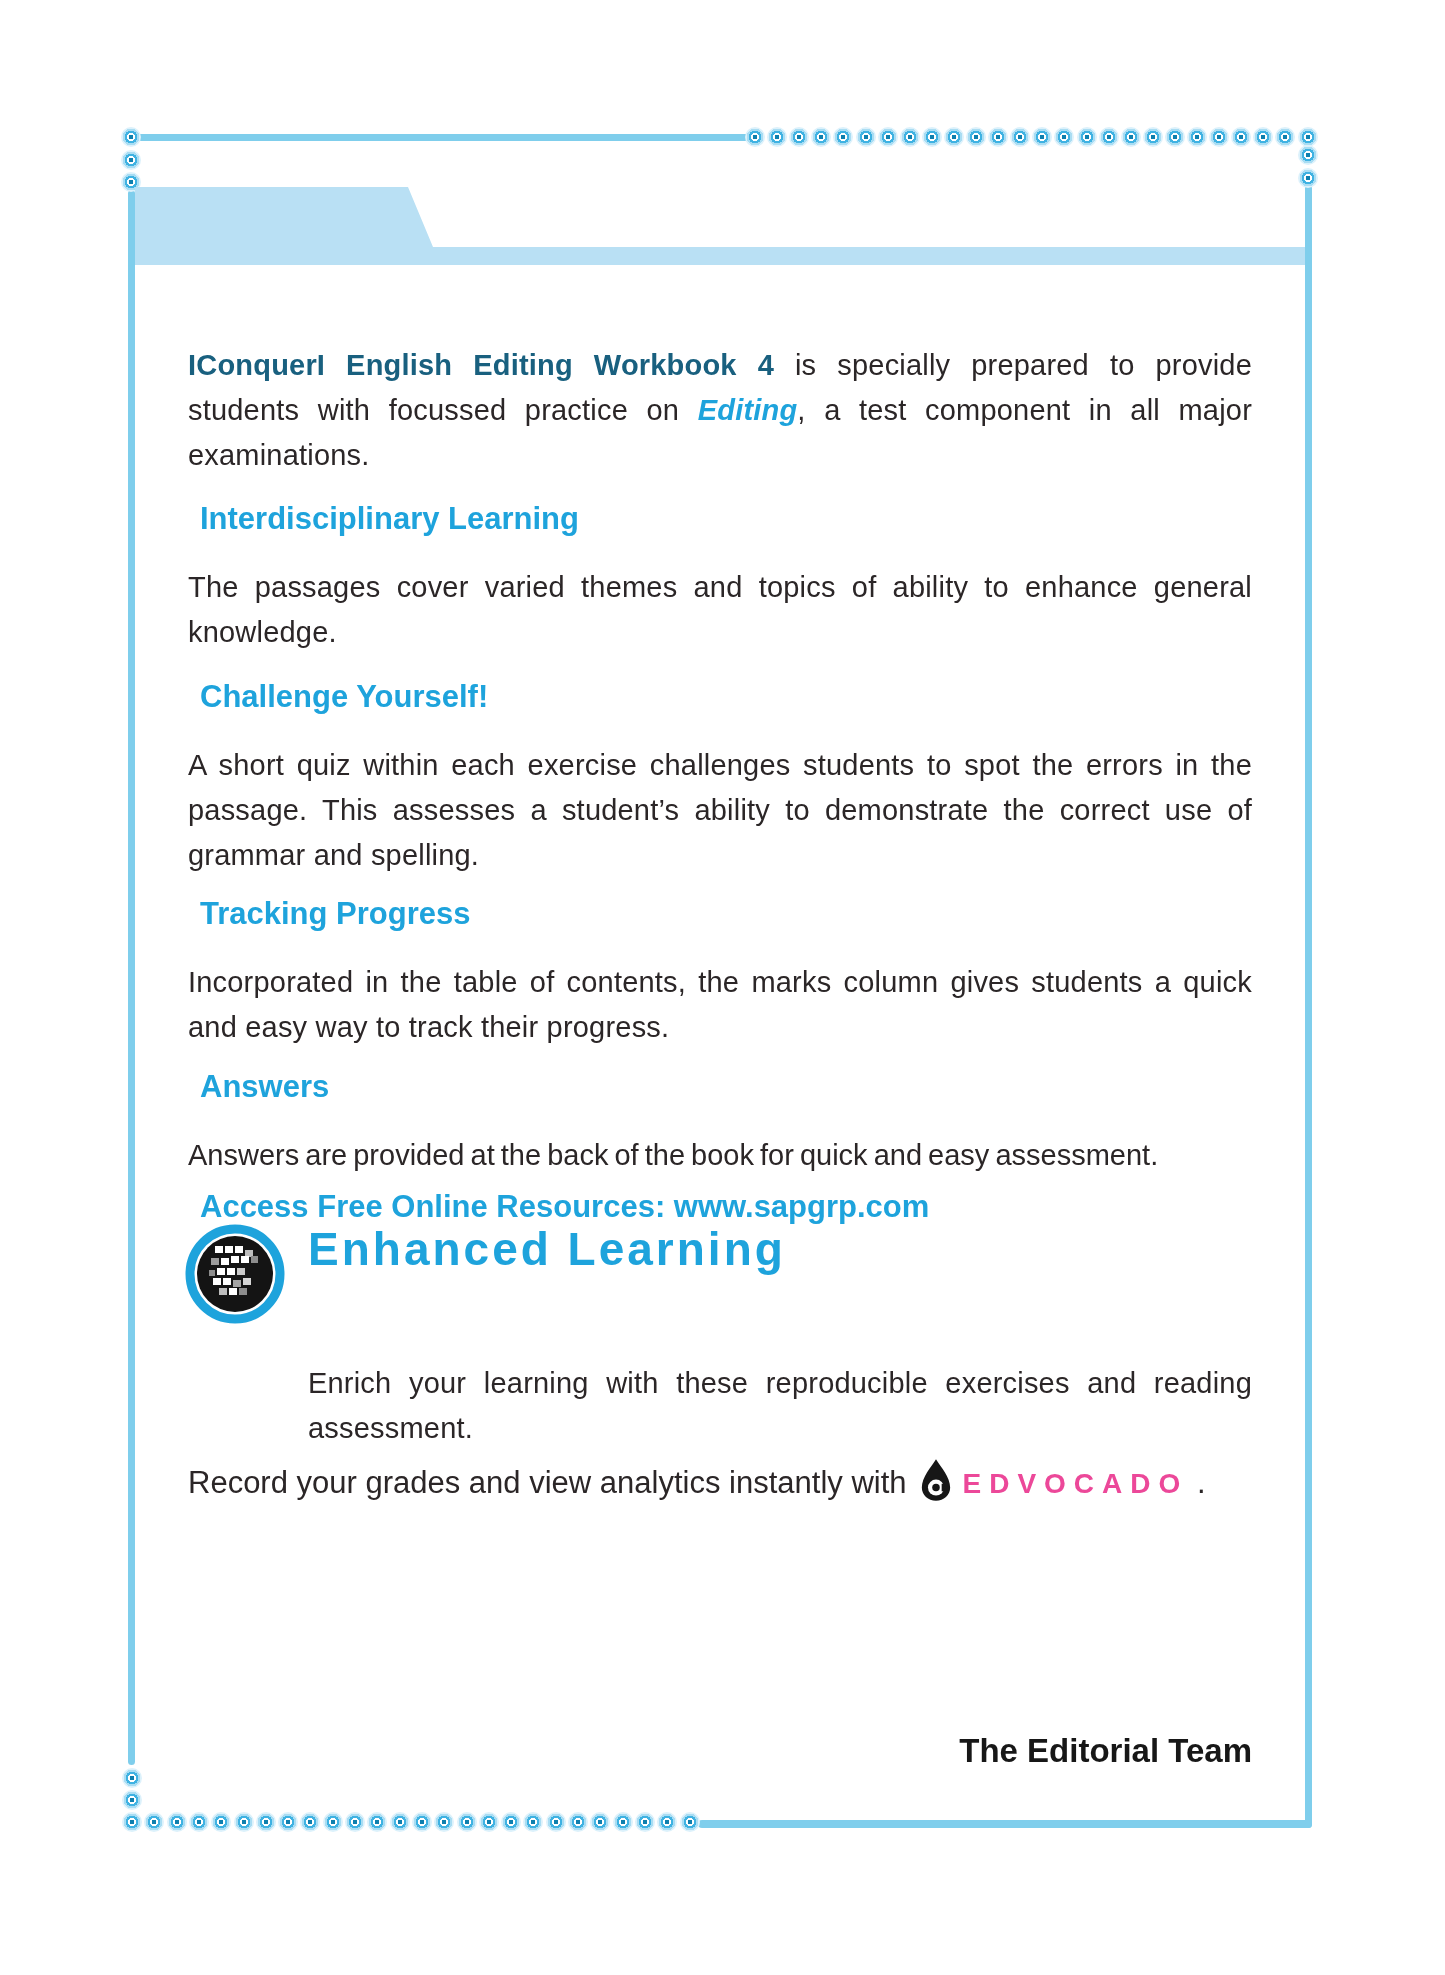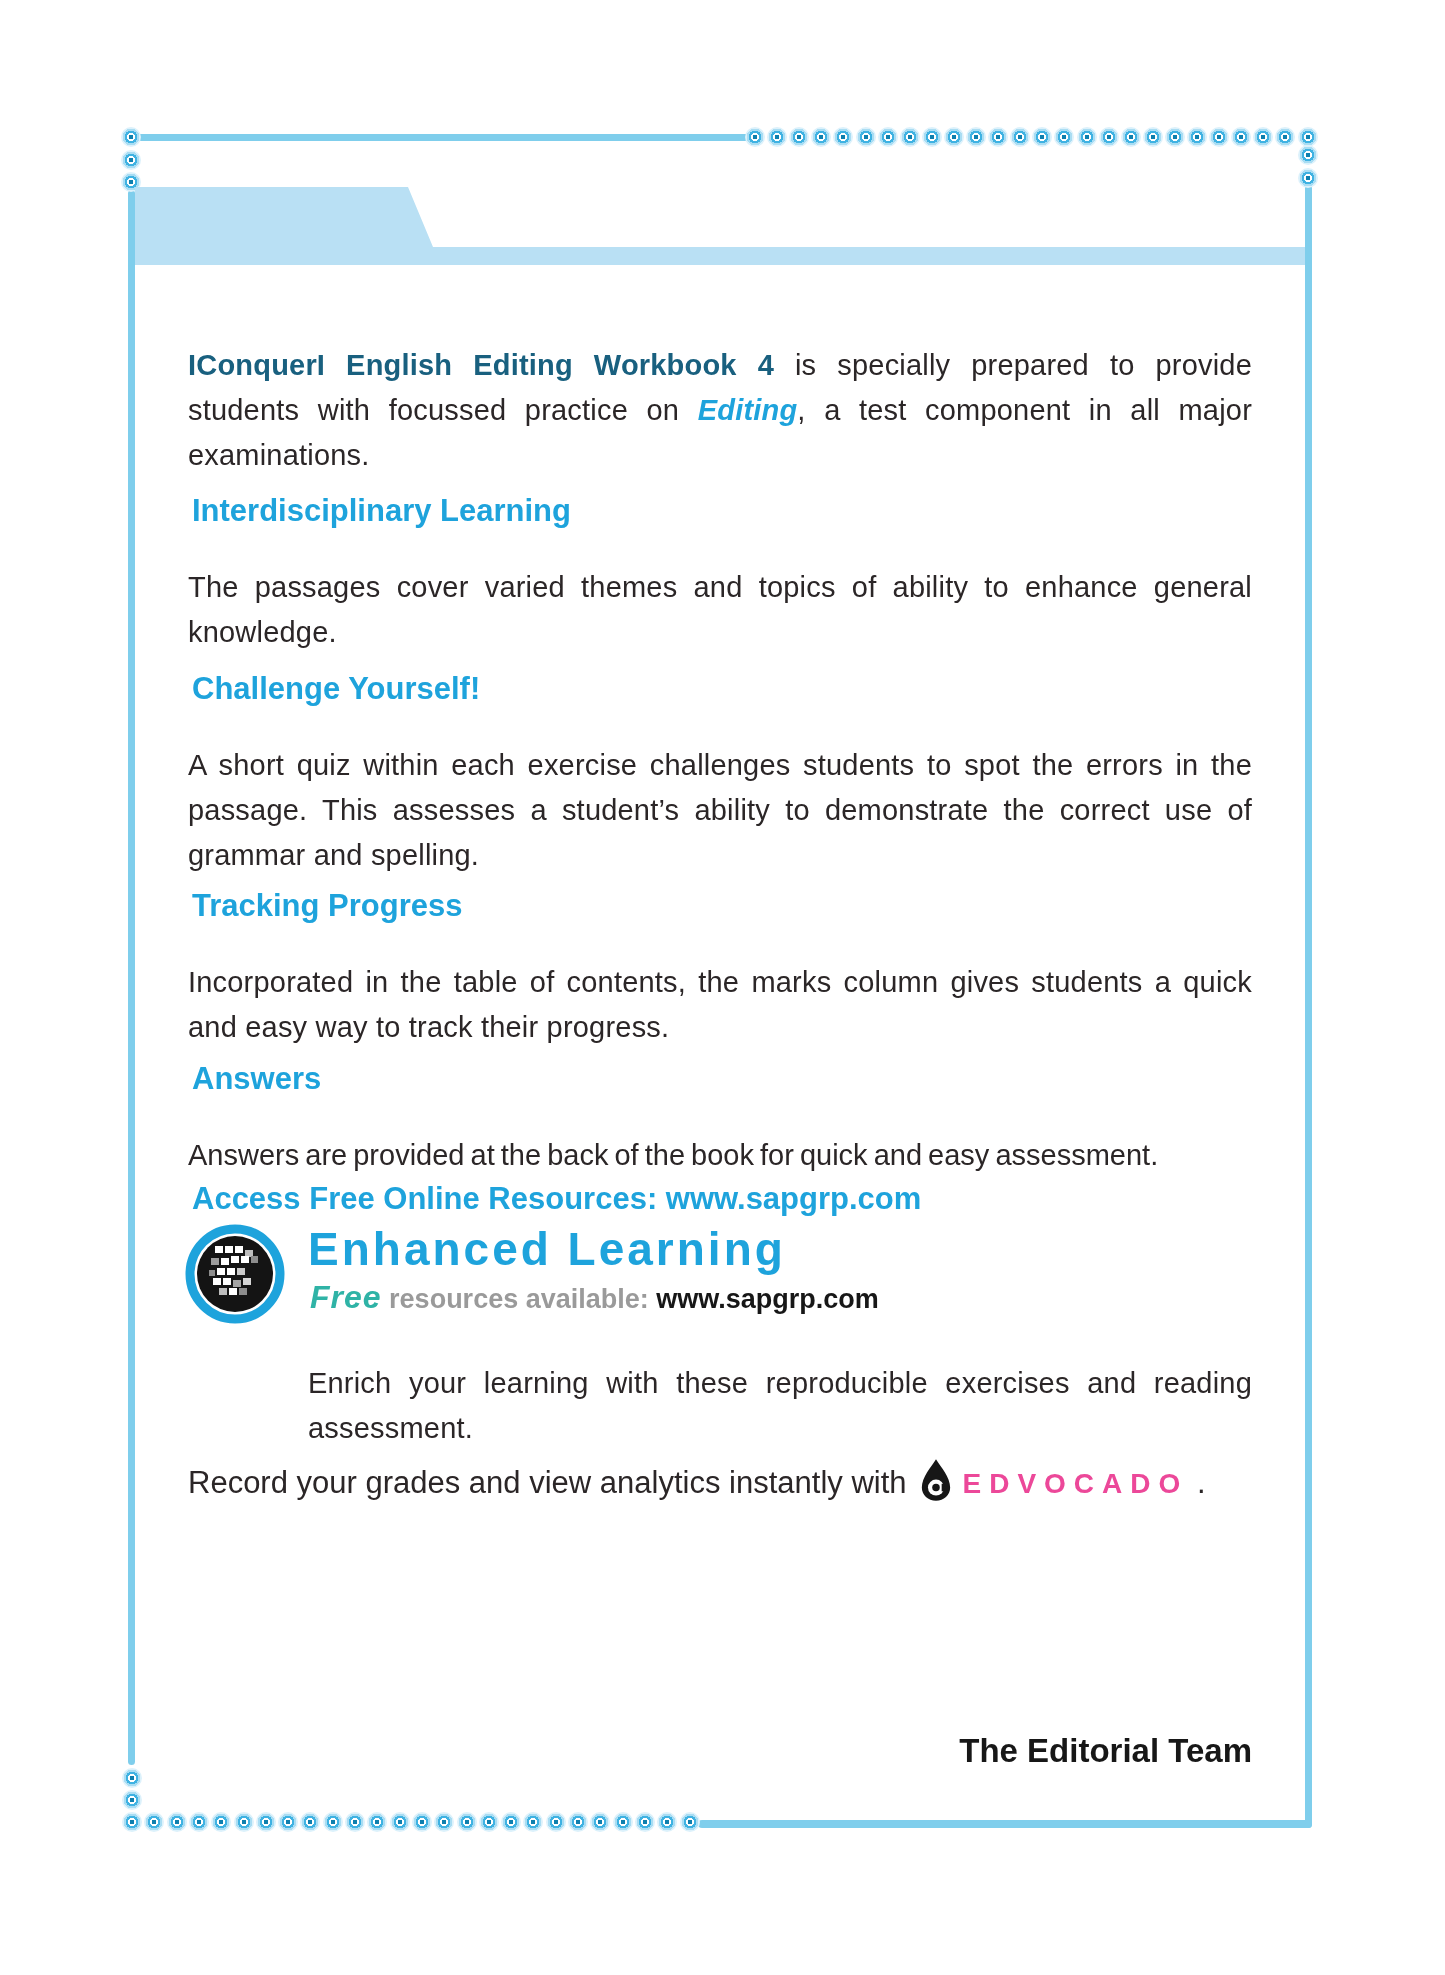--- a/index.html
+++ b/index.html
@@ -23,21 +23,21 @@
     position:absolute;left:135px;top:187px;width:1170px;height:78px;background:#b9e0f4;
     clip-path:polygon(0 0,273px 0,298px 60px,100% 60px,100% 100%,0 100%);
   }
   .page-title{
     position:absolute;top:150px;right:163px;margin:0;
     font-size:88px;font-weight:bold;letter-spacing:-2px;color:#1b9fdb;line-height:1;white-space:nowrap;
   }
   
   .txt{position:absolute;left:188px;width:1064px;font-size:29px;line-height:45px;
        text-align:justify;letter-spacing:.2px;color:#2b2627;}
-  .h-section{position:absolute;left:188px;margin:4px;font-size:31px;font-weight:bold;
+  .h-section{position:absolute;left:188px;margin:12px;font-size:31px;font-weight:bold;
        color:#1ea3dc;line-height:1.1;white-space:nowrap;}
   .brand-dark{font-weight:bold;color:#19607f;}
   .editing-word{font-weight:bold;font-style:italic;color:#1ea3dc;margin-top:35px;}
   
   .res-logo{position:absolute;left:185px;top:1224px;width:100px;height:100px;}
   .res-title{position:absolute;left:308px;top:1226px;margin:0;font-size:46px;font-weight:bold;
        letter-spacing:3px;color:#1ea3dc;line-height:1;white-space:nowrap;}
   .free-line{position:absolute;left:310px;top:1278px;font-size:27px;line-height:1.2;white-space:nowrap;}
   .free-word{color:#2fb3a6;font-size:32px;font-style:italic;font-weight:bold;letter-spacing:1px;}
   .free-rest{color:#9a9a9a;font-weight:bold;}
@@ -162,21 +162,20 @@
         <rect x="48" y="56" width="8" height="7" fill="#a5a5a5"></rect>
       <rect x="58" y="54" width="8" height="7" fill="#d6d6d6"></rect>
       <rect x="34" y="64" width="8" height="7" fill="#bdbdbd"></rect>
         <rect x="44" y="64" width="8" height="7"></rect>
         <rect x="54" y="64" width="8" height="7" fill="#8d8d8d"></rect>
     </g>
   </svg>
 
   <h2 class="res-title">Enhanced Learning</h2>
 
-  <div class="free-line"><span class="free-word">Free</span><span class="free-rest"> resources available: </span><span class="free-url">www.sapgrp.com</span></div>
 
   <p class="txt res-body" style="top:1332px">Enrich your learning with these reproducible exercises and reading assessment.</p>
 
   <div class="record-line"><span>Record your grades and view analytics instantly with</span><svg class="avocado" width="34" height="44" viewBox="0 0 36 46">
         <path d="M18 1 C13 9 3 20 3 31 c0 8 6.7 14 15 14 s15 -6 15 -14 C33 20 23 9 18 1 Z" fill="#171717"></path>
         <circle cx="18" cy="31" r="8.5" fill="#ffffff"></circle>
         <circle cx="18" cy="31" r="4" fill="#171717"></circle>
         <rect x="24" y="27" width="3" height="8" fill="#171717"></rect>
       </svg><span class="edvocado">EDVOCADO</span><span> .</span></div>
 

